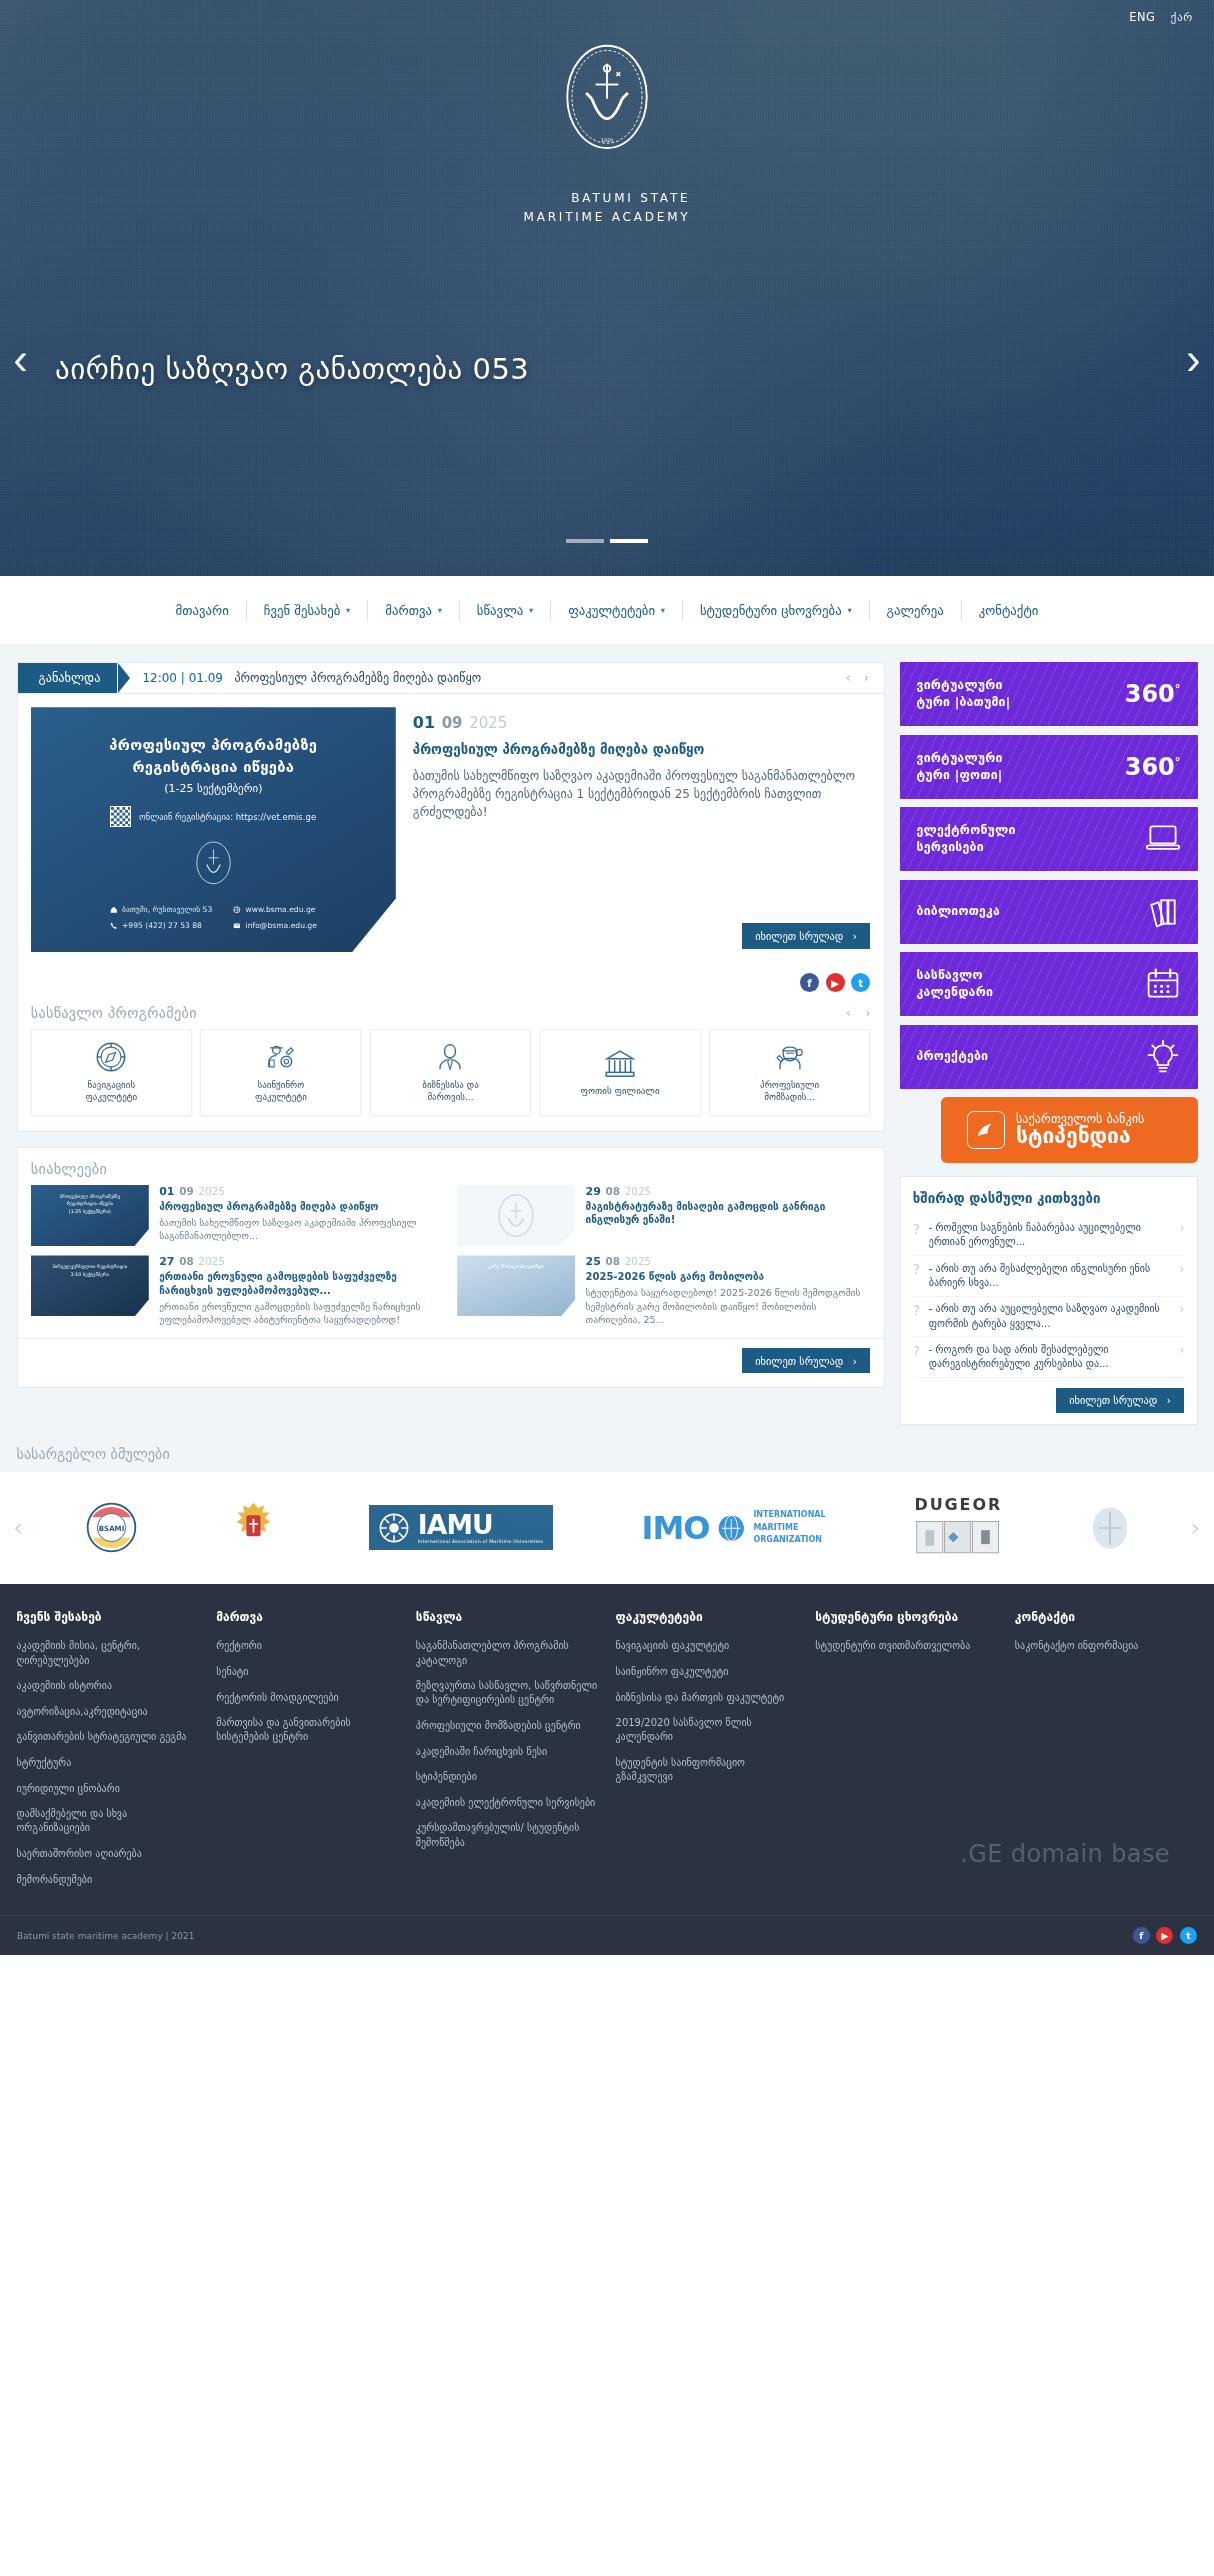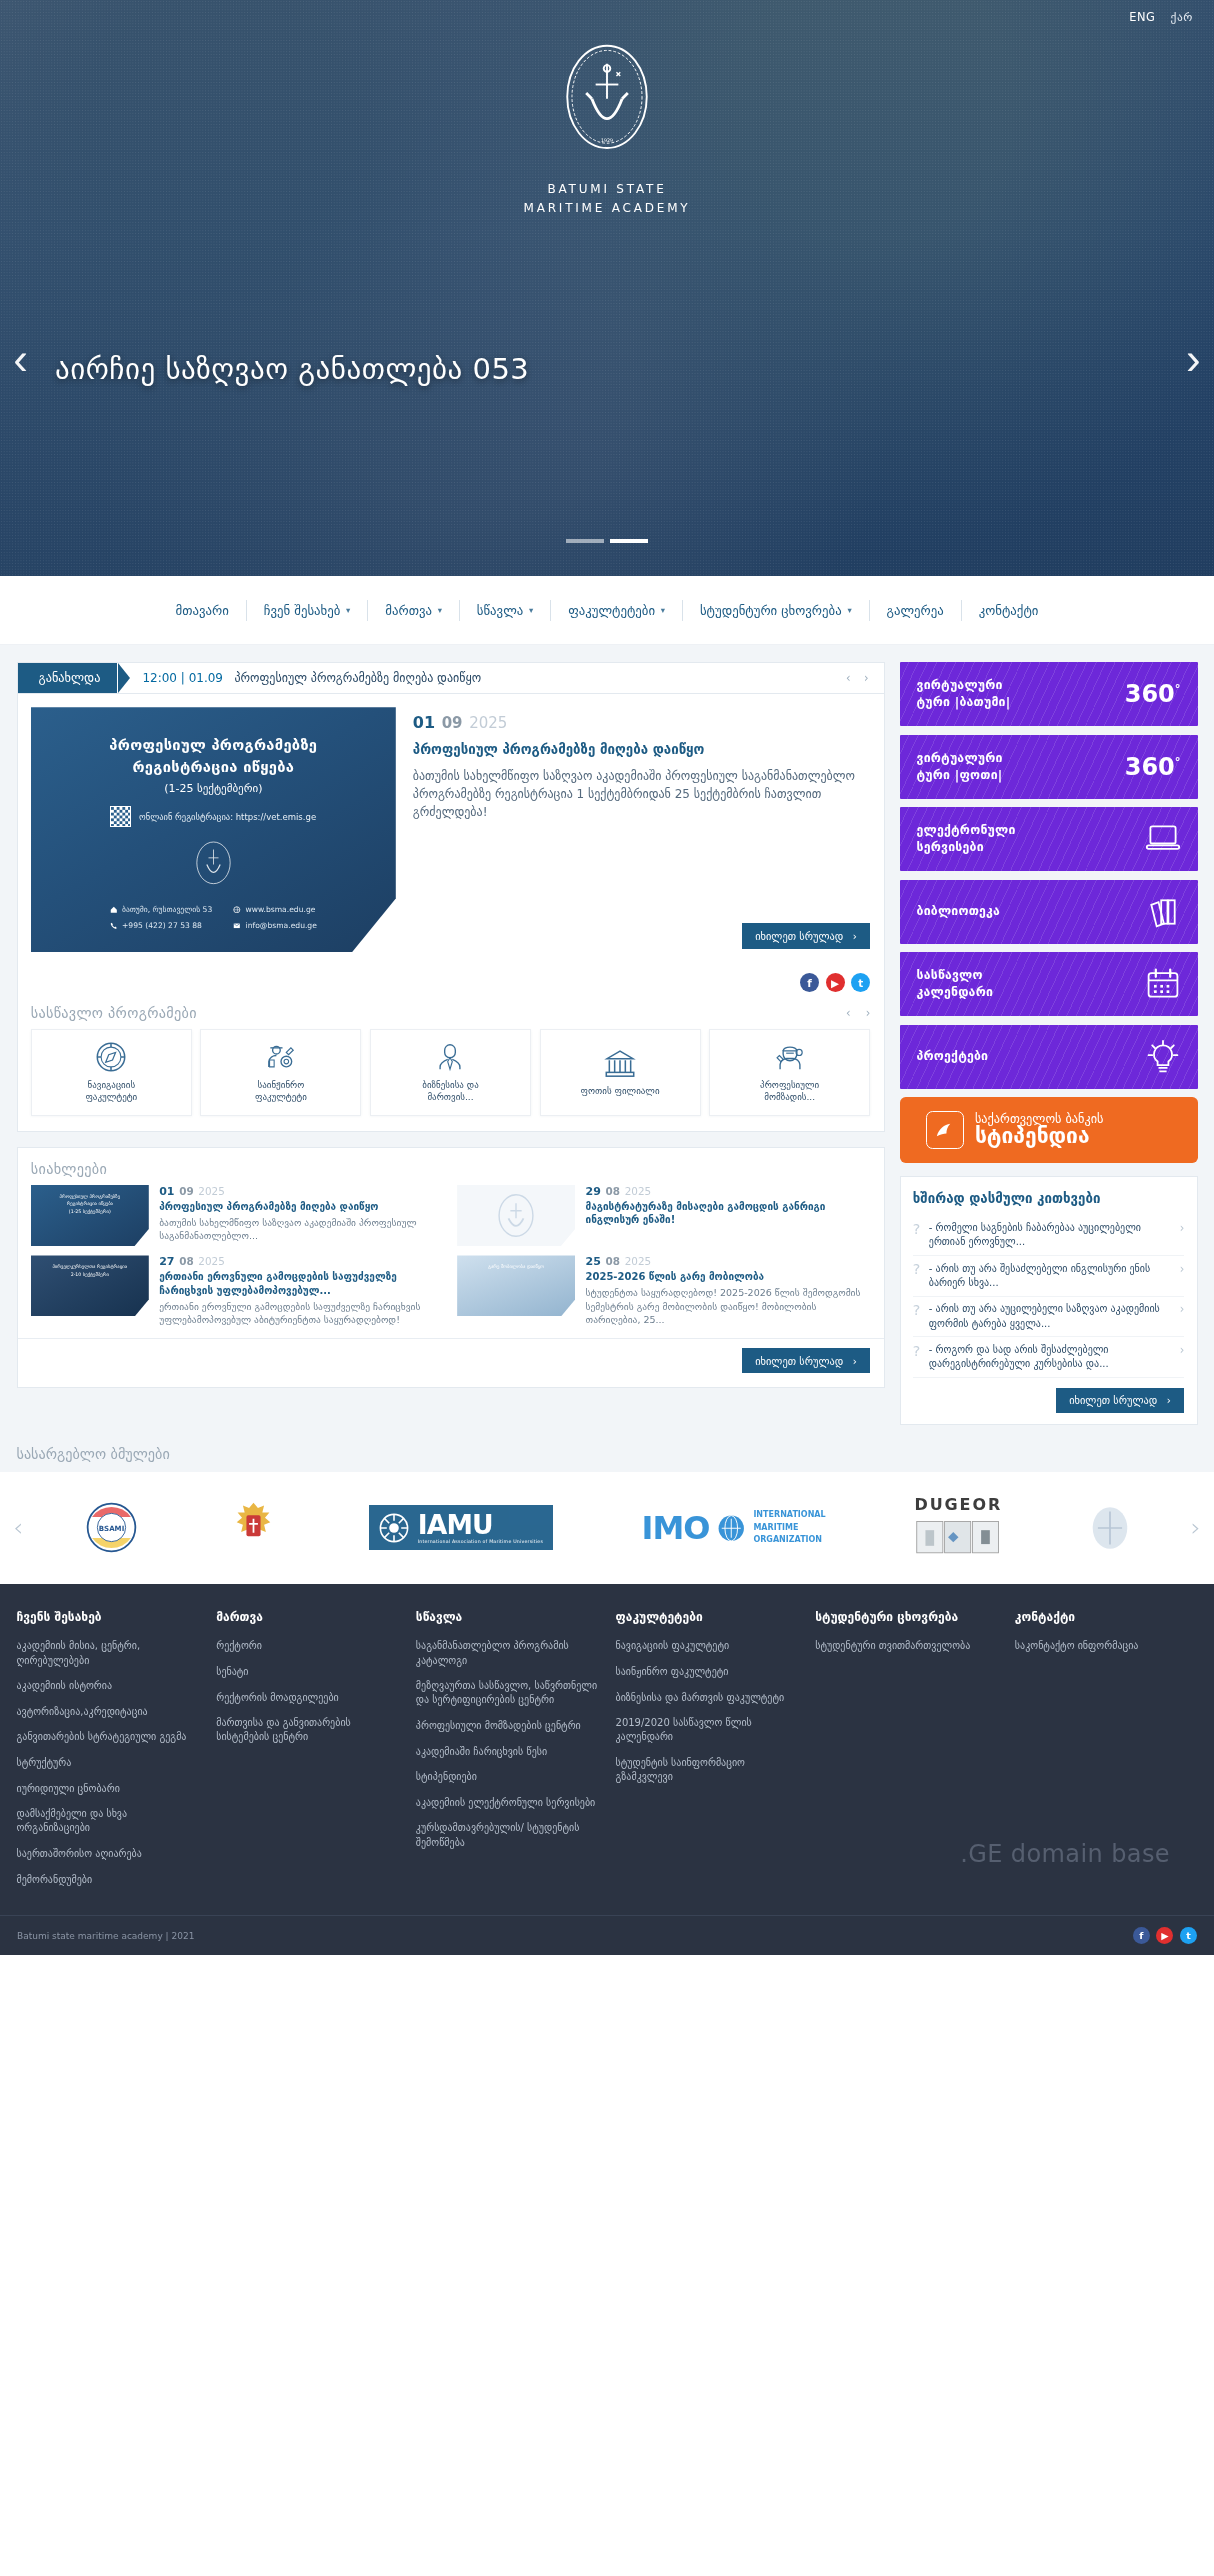--- a/index.html
+++ b/index.html
@@ -32,21 +32,21 @@
     padding-right:21px;gap:15px;
   }
   .lang{color:#e8eef5;font-size:11.4px;letter-spacing:0.6px;}
   .lang.active{color:#ffffff;}
   .hero-logo{
     position:absolute;left:0;right:0;top:40px;z-index:4;
     display:flex;flex-direction:column;align-items:center;
   }
   .crest{width:106px;height:125px;}
   .crest-name{
-    margin-top:15px;text-align:center;color:#fff;letter-spacing:2.8px;
+    margin-top:24px;text-align:right;color:#fff;letter-spacing:2.8px;
     font-size:12px;line-height:19px;
   }
   .hero-title{
     position:absolute;left:55px;top:352px;z-index:4;
     color:#fff;font-size:29px;letter-spacing:0.5px;font-weight:400;
     text-shadow:0 1.9px 6.6px rgba(0,0,0,.45);
   }
   .hero-arrow{
     position:absolute;top:337px;z-index:6;color:#fff;font-size:44px;
     font-weight:200;line-height:1;cursor:pointer;opacity:.95;
@@ -170,21 +170,21 @@
   .sb-btn:before{
     content:"";position:absolute;inset:0;opacity:.22;
     background:repeating-linear-gradient(115deg,transparent 0 7.6px,rgba(255,255,255,.55) 7.6px 8.5px);
   }
   .sb-label{position:relative;color:#fff;font-size:12.3px;font-weight:700;line-height:17px;letter-spacing:0.2px}
   .sb-icon{position:relative;color:#fff;display:flex;align-items:center}
   .sb-360{font-size:24px;font-weight:700;color:#fff;position:relative;line-height:1}
   .sb-360 sup{font-size:11.4px;vertical-align:super}
   .sb-bank{
     background:#ef6a21;height:66px;border-radius:5.7px;margin-bottom:13.3px;
-    display:flex;align-items:center;gap:11.4px;padding:0 26px;cursor:pointer;
+    display:flex;align-items:center;gap:11.4px;padding:0 26px;cursor:pointer;margin-left:41px;
   }
   .bank-mark{width:38px;height:38px;border:1.9px solid #fff;border-radius:6.6px;display:flex;align-items:center;justify-content:center;flex:none}
   .bank-txt{color:#fff;line-height:1.05}
   .bank-txt .b1{font-size:12.3px}
   .bank-txt .b2{font-size:21px;font-weight:700}
 
   .faq{background:#fff;border:0.9px solid #e3e9ef;padding:13.3px 12.3px 11.4px}
   .faq-h{color:#1d5b84;font-size:13.3px;font-weight:700;margin-bottom:9.5px}
   .faq-item{display:flex;gap:8.5px;align-items:flex-start;padding:5.7px 0;border-bottom:0.9px solid #f0f3f6}
   .q-mark{color:#c6d1db;font-size:14.2px;line-height:1;flex:none;margin-top:0.9px}

